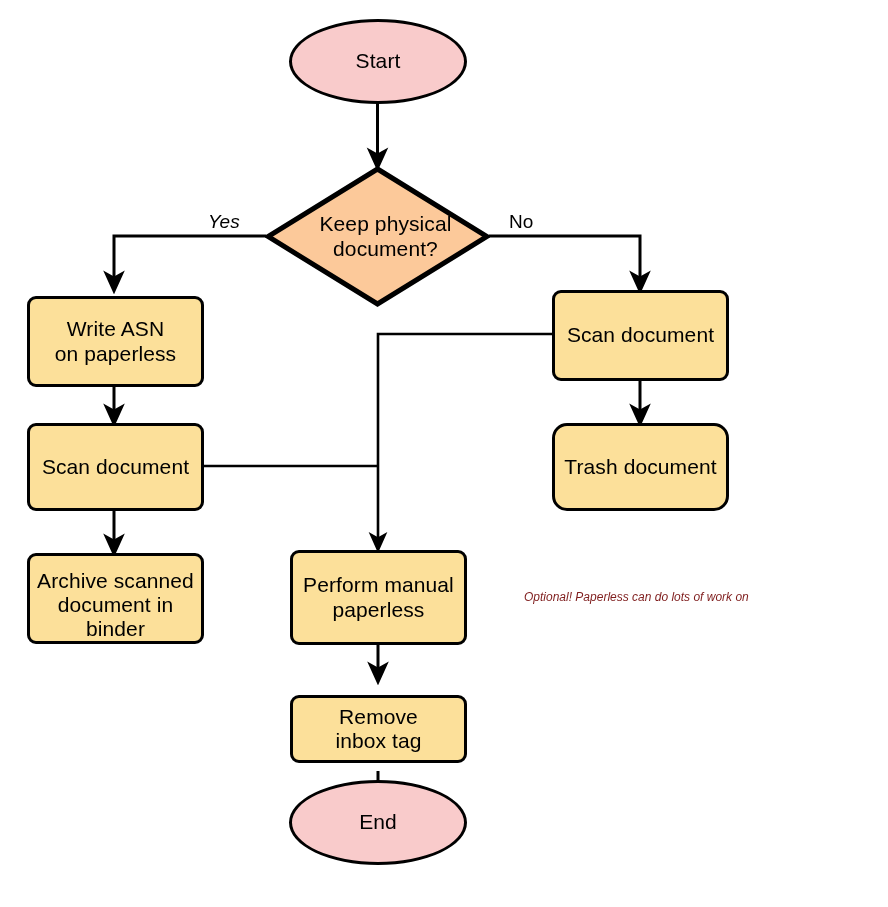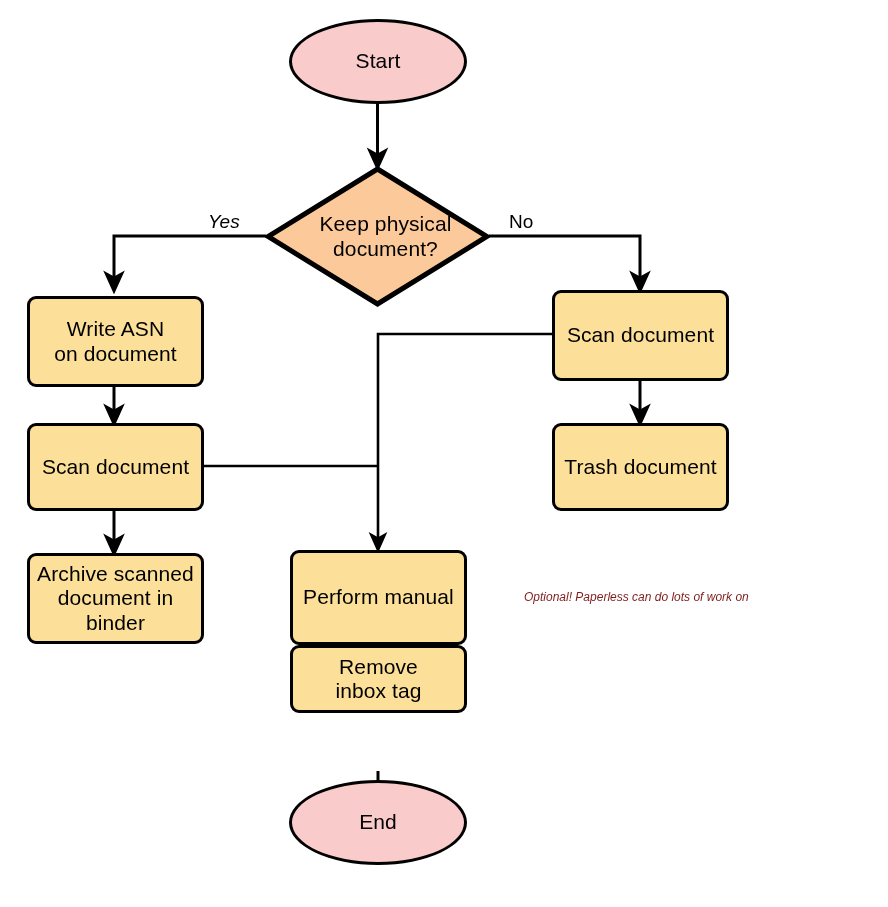--- a/index.html
+++ b/index.html
@@ -123,51 +123,52 @@
       <div>document?</div>
     </div>
   </div>
 
   <div class="edge-label" style="left:208px; top:211px;font-style:italic;">Yes</div>
   <div class="edge-label" style="left:509px; top:211px;">No</div>
 
   <div class="node node-process" style="left:27px; top:290px; width:177px; height:91px;margin-top:6px;">
     <div>
       <div>Write ASN</div>
-      <div>on document</div>
+      <div>on paperless</div>
     </div>
   </div>
 
   <div class="node node-process" style="left:27px; top:423px; width:177px; height:88px;">
     <span>Scan document</span>
   </div>
 
-  <div class="node node-process" style="left:27px; top:553px; width:177px; height:91px;">
+  <div class="node node-process" style="left:27px; top:553px; width:177px; height:91px;align-items:flex-end;">
     <div>
       <div>Archive scanned</div>
       <div>document in</div>
       <div>binder</div>
     </div>
   </div>
 
   <div class="node node-process" style="left:552px; top:290px; width:177px; height:91px;">
     <span>Scan document</span>
   </div>
 
-  <div class="node node-process" style="left:552px; top:423px; width:177px; height:88px;">
+  <div class="node node-process" style="left:552px; top:423px; width:177px; height:88px;border-radius:15px;">
     <span>Trash document</span>
   </div>
 
   <div class="node node-process" style="left:290px; top:550px; width:177px; height:95px;">
     <div>
       <div>Perform manual</div>
+      <div>paperless</div>
     </div>
   </div>
 
-  <div class="node node-process" style="left:290px; top:645px; width:177px; height:68px;">
+  <div class="node node-process" style="left:290px; top:695px; width:177px; height:68px;">
     <div>
       <div>Remove</div>
       <div>inbox tag</div>
     </div>
   </div>
 
   <div class="node node-terminal" style="left:289px; top:780px; width:178px; height:85px;">
     <span>End</span>
   </div>
 

